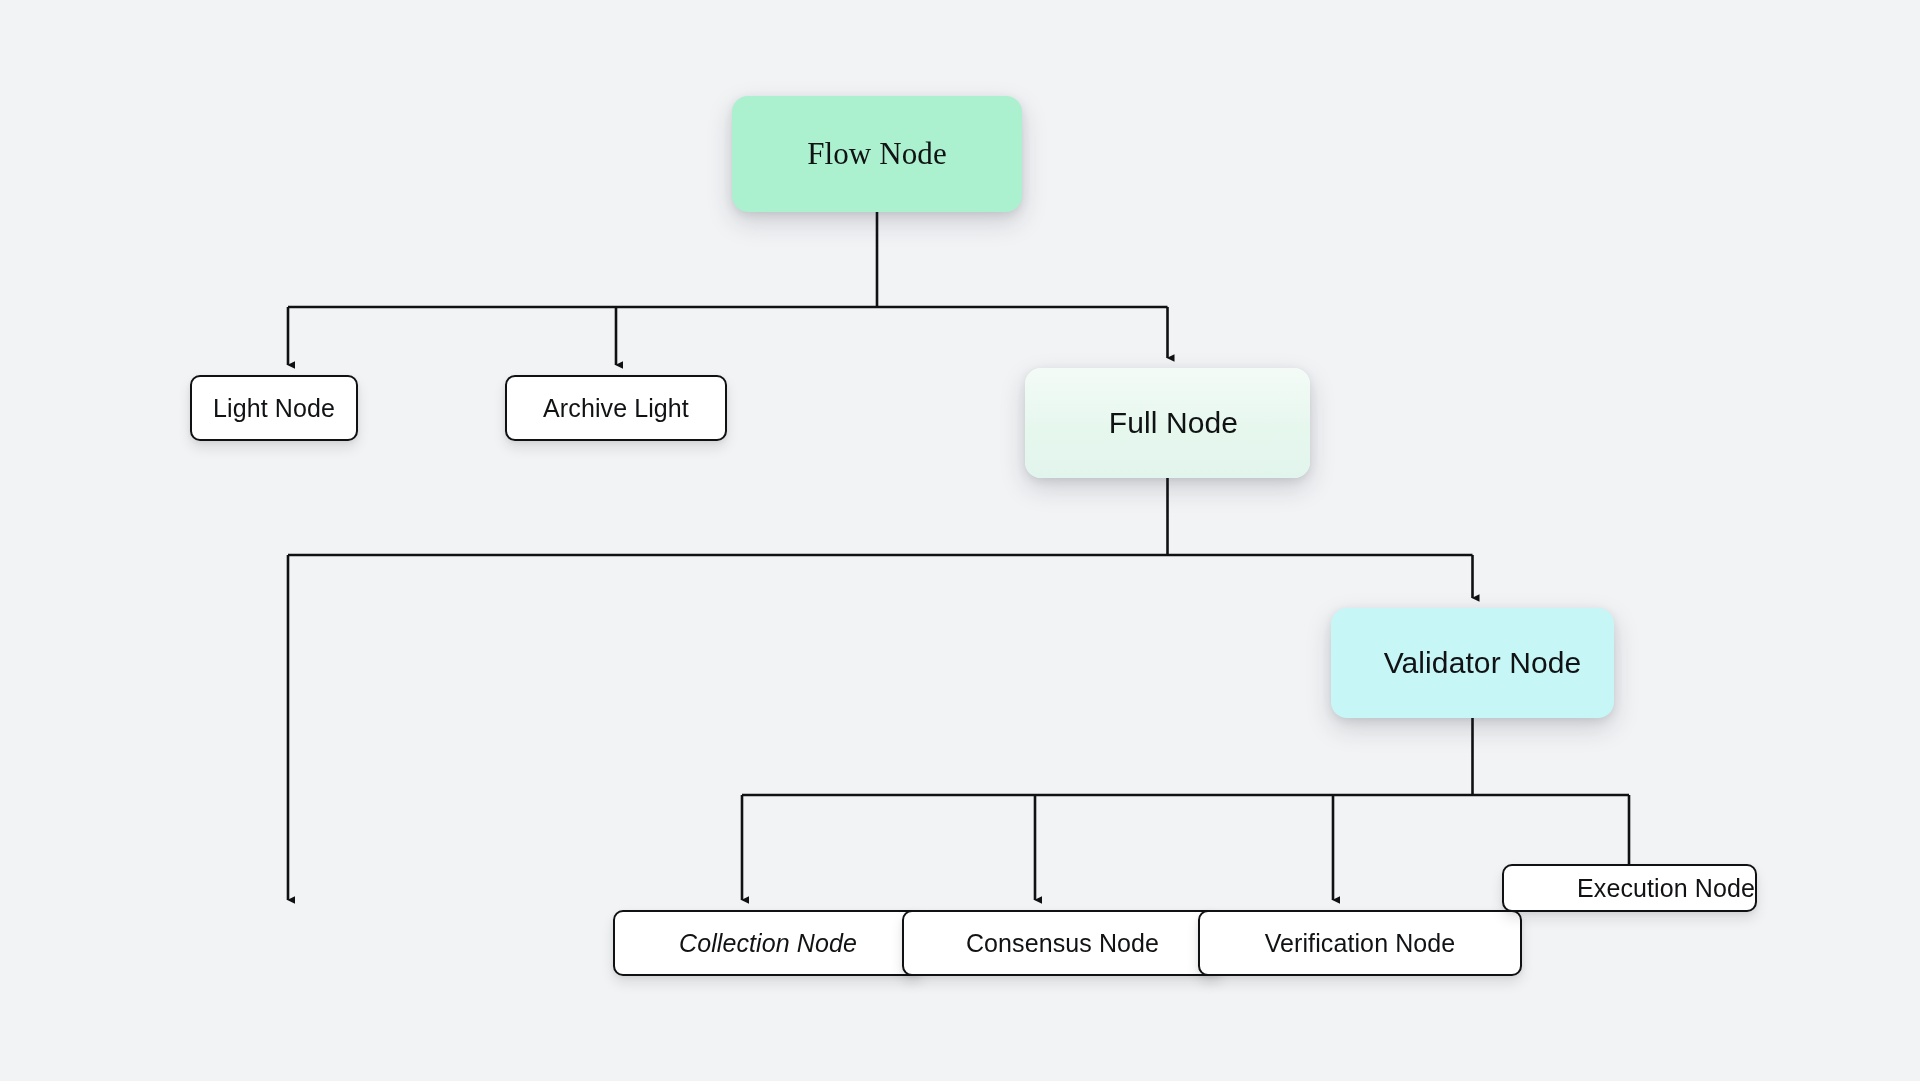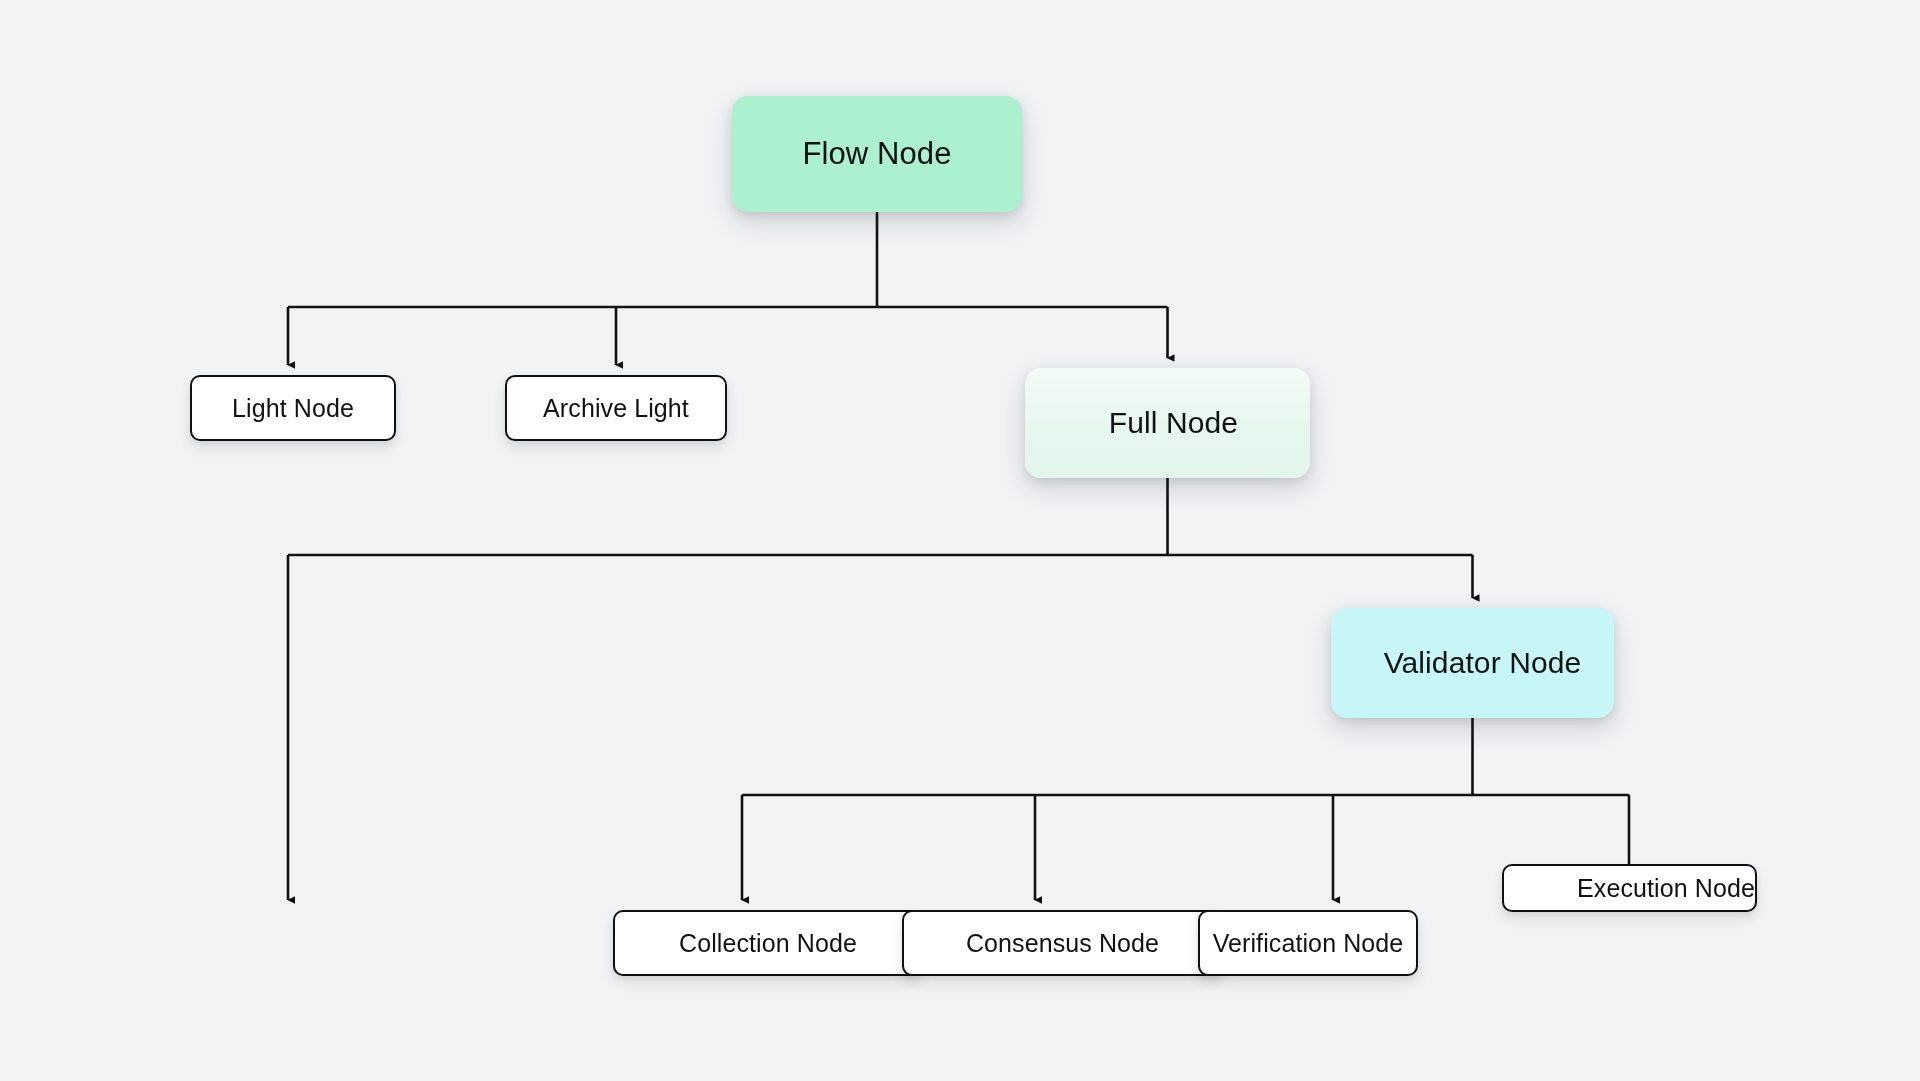--- a/index.html
+++ b/index.html
@@ -101,50 +101,50 @@
       <path d="M 1472.5 718 L 1472.5 795"></path>
       <path d="M 742 795 L 1629 795"></path>
 
       <path d="M 742 795 L 742 900" marker-end="url(#arrowhead)"></path>
       <path d="M 1035 795 L 1035 900" marker-end="url(#arrowhead)"></path>
       <path d="M 1333 795 L 1333 900" marker-end="url(#arrowhead)"></path>
       <path d="M 1629 795 L 1629 900" marker-end="url(#arrowhead)"></path>
     </g>
   </svg>
 
-  <div class="node filled root" style="left:732px; top:96px; width:290px; height:116px;">
+  <div class="node filled root" style="left:732px; top:96px; width:290px; height:116px;font-family:Liberation Serif, serif;">
     <span>Flow Node</span>
   </div>
 
-  <div class="node leaf" style="left:190px; top:375px; width:206px; height:66px;">
+  <div class="node leaf" style="left:190px; top:375px; width:168px; height:66px;">
     <span>Light Node</span>
   </div>
 
   <div class="node leaf" style="left:505px; top:375px; width:222px; height:66px;">
     <span>Archive Light</span>
   </div>
 
   <div class="node filled full" style="left:1025px; top:368px; width:285px; height:110px;">
     <span>Full Node</span>
   </div>
 
   <div class="node filled validator" style="left:1331px; top:608px; width:283px; height:110px;">
     <span>Validator Node</span>
   </div>
 
 
-  <div class="node leaf" style="left:613px; top:910px; width:310px; height:66px;">
+  <div class="node leaf" style="left:613px; top:910px; width:310px; height:66px;font-style:italic;">
     <span>Collection Node</span>
   </div>
 
   <div class="node leaf" style="left:902px; top:910px; width:321px; height:66px;">
     <span>Consensus Node</span>
   </div>
 
-  <div class="node leaf" style="left:1198px; top:910px; width:220px; height:66px;">
+  <div class="node leaf" style="left:1198px; top:910px; width:324px; height:66px;">
     <span>Verification Node</span>
   </div>
 
   <div class="node leaf" style="left:1502px; top:864px; width:255px; height:48px;justify-content:flex-end;">
     <span>Execution Node</span>
   </div>
 
 </div>
 
 </body></html>

